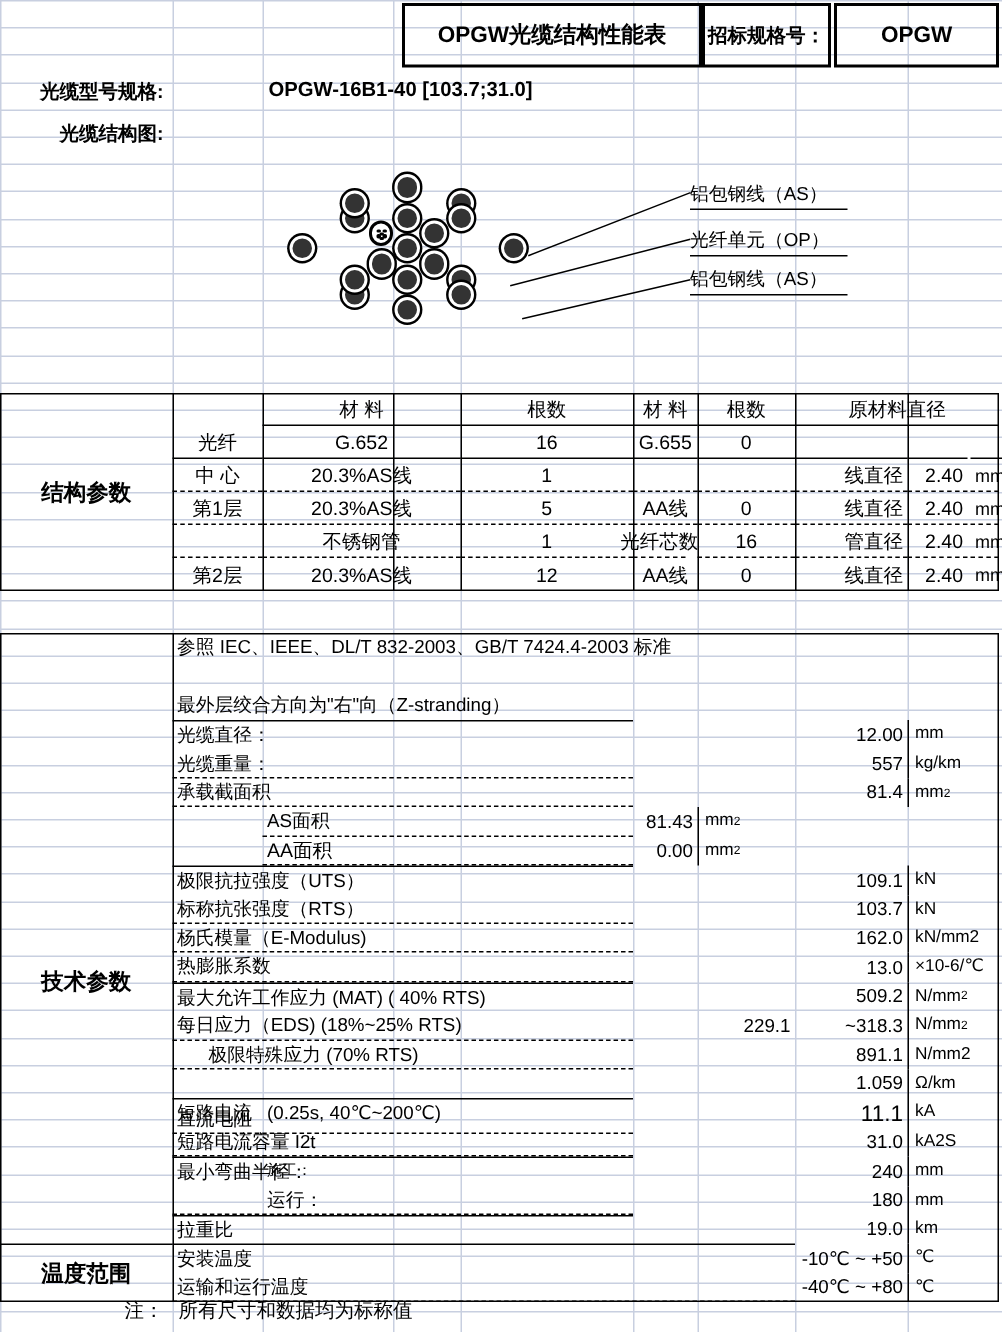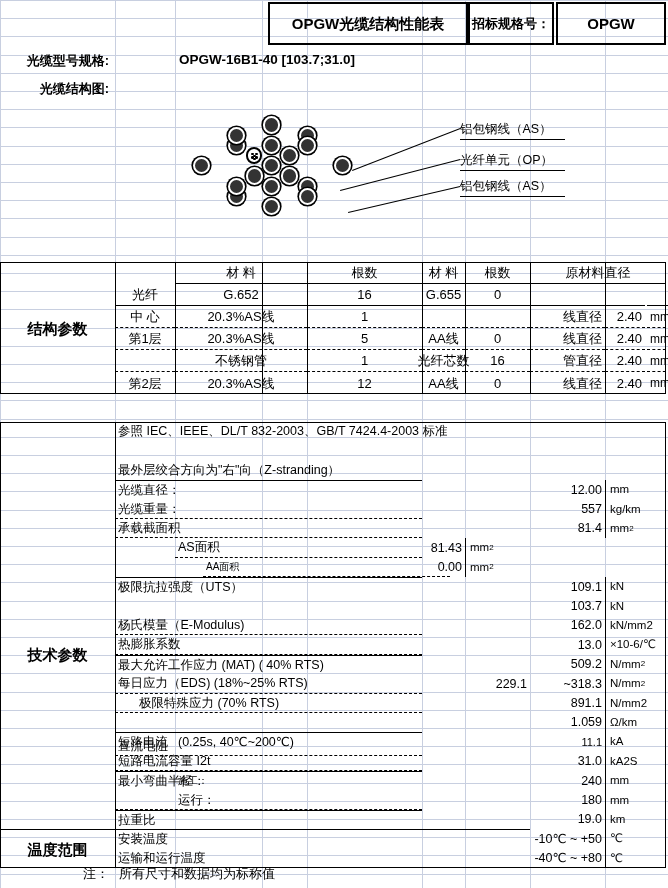--- a/index.html
+++ b/index.html
@@ -208,21 +208,21 @@
     <div class="cell c-center bbd" style="left: 175px; top: 328px; width: 132px; height: 22px; font-size: 13px;">20.3%AS线</div>
     <div class="cell c-center bbd" style="left: 307px; top: 328px; width: 115px; height: 22px; font-size: 13px;">5</div>
     <div class="cell c-center bbd" style="left: 422px; top: 328px; width: 43px; height: 22px; font-size: 13px;">AA线</div>
     <div class="cell c-center bbd" style="left: 465px; top: 328px; width: 65px; height: 22px; font-size: 13px;">0</div>
     <div class="cell c-right bbd" style="left: 530px; top: 328px; width: 75px; height: 22px; font-size: 13px;">线直径</div>
     <div class="cell c-right bbd" style="left: 605px; top: 328px; width: 40px; height: 22px; font-size: 13px;">2.40</div>
     <div class="cell c-left bbd" style="left: 647px; top: 328px; width: 40px; height: 22px; font-size: 12px;">mm</div>
     <div class="cell c-center bbd" style="left: 115px; top: 350px; width: 60px; height: 22px; font-size: 13px;"></div>
     <div class="cell c-center bbd" style="left: 175px; top: 350px; width: 132px; height: 22px; font-size: 13px;">不锈钢管</div>
     <div class="cell c-center bbd" style="left: 307px; top: 350px; width: 115px; height: 22px; font-size: 13px;">1</div>
-    <div class="cell c-center bbd" style="left: 422px; top: 350px; width: 43px; height: 22px; font-size: 13px;">光纤芯数</div>
+    <div class="cell c-center bbd" style="left: 422px; top: 350px; width: 35px; height: 22px; font-size: 13px;">光纤芯数</div>
     <div class="cell c-center bbd" style="left: 465px; top: 350px; width: 65px; height: 22px; font-size: 13px;">16</div>
     <div class="cell c-right bbd" style="left: 530px; top: 350px; width: 75px; height: 22px; font-size: 13px;">管直径</div>
     <div class="cell c-right bbd" style="left: 605px; top: 350px; width: 40px; height: 22px; font-size: 13px;">2.40</div>
     <div class="cell c-left bbd" style="left: 647px; top: 350px; width: 40px; height: 22px; font-size: 12px;">mm</div>
     <div class="cell c-center " style="left: 115px; top: 372px; width: 60px; height: 22px; font-size: 13px;">第2层</div>
     <div class="cell c-center " style="left: 175px; top: 372px; width: 132px; height: 22px; font-size: 13px;">20.3%AS线</div>
     <div class="cell c-center " style="left: 307px; top: 372px; width: 115px; height: 22px; font-size: 13px;">12</div>
     <div class="cell c-center " style="left: 422px; top: 372px; width: 43px; height: 22px; font-size: 13px;">AA线</div>
     <div class="cell c-center " style="left: 465px; top: 372px; width: 65px; height: 22px; font-size: 13px;">0</div>
     <div class="cell c-right " style="left: 530px; top: 372px; width: 75px; height: 22px; font-size: 13px;">线直径</div>
@@ -242,28 +242,29 @@
     <div class="cell c-left" style="left: 607px; top: 499.6px; width: 62px; height: 19.4px; font-size: 11.5px;">kg/km</div>
     <div class="box" style="left: 605px; top: 499.6px; width: 1px; height: 19.4px; background: rgb(0, 0, 0);"></div>
     <div class="cell c-left bbd " style="left: 115px; top: 519px; width: 307px; height: 19.4px; font-size: 12.5px;">承载截面积</div>
     <div class="cell c-right" style="left: 530px; top: 519px; width: 75px; height: 19.4px; font-size: 12.5px;">81.4</div>
     <div class="cell c-left" style="left: 607px; top: 519px; width: 62px; height: 19.4px; font-size: 11.5px;">mm<span class="sup">2</span></div>
     <div class="box" style="left: 605px; top: 519px; width: 1px; height: 19.4px; background: rgb(0, 0, 0);"></div>
     <div class="cell c-left bbd " style="left: 175px; top: 538.4px; width: 247px; height: 19.4px; font-size: 12.5px;">AS面积</div>
     <div class="cell c-right" style="left: 312px; top: 538.4px; width: 153px; height: 19.4px; font-size: 12.5px;">81.43</div>
     <div class="cell c-left" style="left: 467px; top: 538.4px; width: 62px; height: 19.4px; font-size: 11.5px;">mm<span class="sup">2</span></div>
     <div class="box" style="left: 465px; top: 538.4px; width: 1px; height: 19.4px; background: rgb(0, 0, 0);"></div>
-    <div class="cell c-left bbd " style="left: 175px; top: 557.8px; width: 247px; height: 19.4px; font-size: 10px; margin-left: 28px;">AA面积</div>
+    <div class="cell c-left bbd " style="left: 175px; top: 557.8px; width: 247px; height: 19.4px; font-size: 13px;">AA面积</div>
     <div class="cell c-right" style="left: 312px; top: 557.8px; width: 153px; height: 19.4px; font-size: 12.5px;">0.00</div>
     <div class="cell c-left" style="left: 467px; top: 557.8px; width: 62px; height: 19.4px; font-size: 11.5px;">mm<span class="sup">2</span></div>
     <div class="box" style="left: 465px; top: 557.8px; width: 1px; height: 19.4px; background: rgb(0, 0, 0);"></div>
     <div class="cell c-left  bt" style="left: 115px; top: 577.2px; width: 307px; height: 19.4px; font-size: 12.5px;">极限抗拉强度（UTS）</div>
     <div class="cell c-right" style="left: 530px; top: 577.2px; width: 75px; height: 19.4px; font-size: 12.5px;">109.1</div>
     <div class="cell c-left" style="left: 607px; top: 577.2px; width: 62px; height: 19.4px; font-size: 11.5px;">kN</div>
     <div class="box" style="left: 605px; top: 577.2px; width: 1px; height: 19.4px; background: rgb(0, 0, 0);"></div>
+    <div class="cell c-left bbd " style="left: 115px; top: 596.6px; width: 307px; height: 19.4px; font-size: 12.5px;">标称抗张强度（RTS）</div>
     <div class="cell c-right" style="left: 530px; top: 596.6px; width: 75px; height: 19.4px; font-size: 12.5px;">103.7</div>
     <div class="cell c-left" style="left: 607px; top: 596.6px; width: 62px; height: 19.4px; font-size: 11.5px;">kN</div>
     <div class="box" style="left: 605px; top: 596.6px; width: 1px; height: 19.4px; background: rgb(0, 0, 0);"></div>
     <div class="cell c-left bbd " style="left: 115px; top: 616px; width: 307px; height: 19.4px; font-size: 12.5px;">杨氏模量（E-Modulus)</div>
     <div class="cell c-right" style="left: 530px; top: 616px; width: 75px; height: 19.4px; font-size: 12.5px;">162.0</div>
     <div class="cell c-left" style="left: 607px; top: 616px; width: 62px; height: 19.4px; font-size: 11.5px;">kN/mm2</div>
     <div class="box" style="left: 605px; top: 616px; width: 1px; height: 19.4px; background: rgb(0, 0, 0);"></div>
     <div class="cell c-left bbd " style="left: 115px; top: 635.4px; width: 307px; height: 19.4px; font-size: 12.5px;">热膨胀系数</div>
     <div class="cell c-right" style="left: 530px; top: 635.4px; width: 75px; height: 19.4px; font-size: 12.5px;">13.0</div>
     <div class="cell c-left" style="left: 607px; top: 635.4px; width: 62px; height: 19.4px; font-size: 11.5px;">×10-6/℃</div>
@@ -280,21 +281,21 @@
     <div class="cell c-left bbd " style="left: 115px; top: 693.6px; width: 307px; height: 19.4px; font-size: 12.5px; padding-left: 24px;">极限特殊应力 (70% RTS)</div>
     <div class="cell c-right" style="left: 530px; top: 693.6px; width: 75px; height: 19.4px; font-size: 12.5px;">891.1</div>
     <div class="cell c-left" style="left: 607px; top: 693.6px; width: 62px; height: 19.4px; font-size: 11.5px;">N/mm2</div>
     <div class="box" style="left: 605px; top: 693.6px; width: 1px; height: 19.4px; background: rgb(0, 0, 0);"></div>
     <div class="cell c-left bbd " style="left: 115px; top: 713px; width: 307px; height: 19.4px; font-size: 12.5px; margin-top: 24px;">直流电阻</div>
     <div class="cell c-right" style="left: 530px; top: 713px; width: 75px; height: 19.4px; font-size: 12.5px;">1.059</div>
     <div class="cell c-left" style="left: 607px; top: 713px; width: 62px; height: 19.4px; font-size: 11.5px;">Ω/km</div>
     <div class="box" style="left: 605px; top: 713px; width: 1px; height: 19.4px; background: rgb(0, 0, 0);"></div>
     <div class="cell c-left  bt" style="left: 115px; top: 732.4px; width: 307px; height: 19.4px; font-size: 12.5px;">短路电流</div>
     <div class="cell c-left" style="left: 175px; top: 732.4px; width: 247px; height: 19.4px; font-size: 12.5px;">(0.25s, 40℃~200℃)</div>
-    <div class="cell c-right" style="left: 530px; top: 732.4px; width: 75px; height: 19.4px; font-size: 11px;">11.1</div>
+    <div class="cell c-right" style="left: 530px; top: 732.4px; width: 75px; height: 19.4px; font-size: 15px;">11.1</div>
     <div class="cell c-left" style="left: 607px; top: 732.4px; width: 62px; height: 19.4px; font-size: 11.5px;">kA</div>
     <div class="box" style="left: 605px; top: 732.4px; width: 1px; height: 19.4px; background: rgb(0, 0, 0);"></div>
     <div class="cell c-left bbd " style="left: 115px; top: 751.8px; width: 307px; height: 19.4px; font-size: 12.5px;">短路电流容量  I2t</div>
     <div class="cell c-right" style="left: 530px; top: 751.8px; width: 75px; height: 19.4px; font-size: 12.5px;">31.0</div>
     <div class="cell c-left" style="left: 607px; top: 751.8px; width: 62px; height: 19.4px; font-size: 11.5px;">kA2S</div>
     <div class="box" style="left: 605px; top: 751.8px; width: 1px; height: 19.4px; background: rgb(0, 0, 0);"></div>
     <div class="cell c-left  bt" style="left: 115px; top: 771.2px; width: 307px; height: 19.4px; font-size: 12.5px;">最小弯曲半径：</div>
     <div class="cell c-left" style="left: 175px; top: 771.2px; width: 247px; height: 19.4px; font-size: 10px;">施工：</div>
     <div class="cell c-right" style="left: 530px; top: 771.2px; width: 75px; height: 19.4px; font-size: 12.5px;">240</div>
     <div class="cell c-left" style="left: 607px; top: 771.2px; width: 62px; height: 19.4px; font-size: 11.5px;">mm</div>

